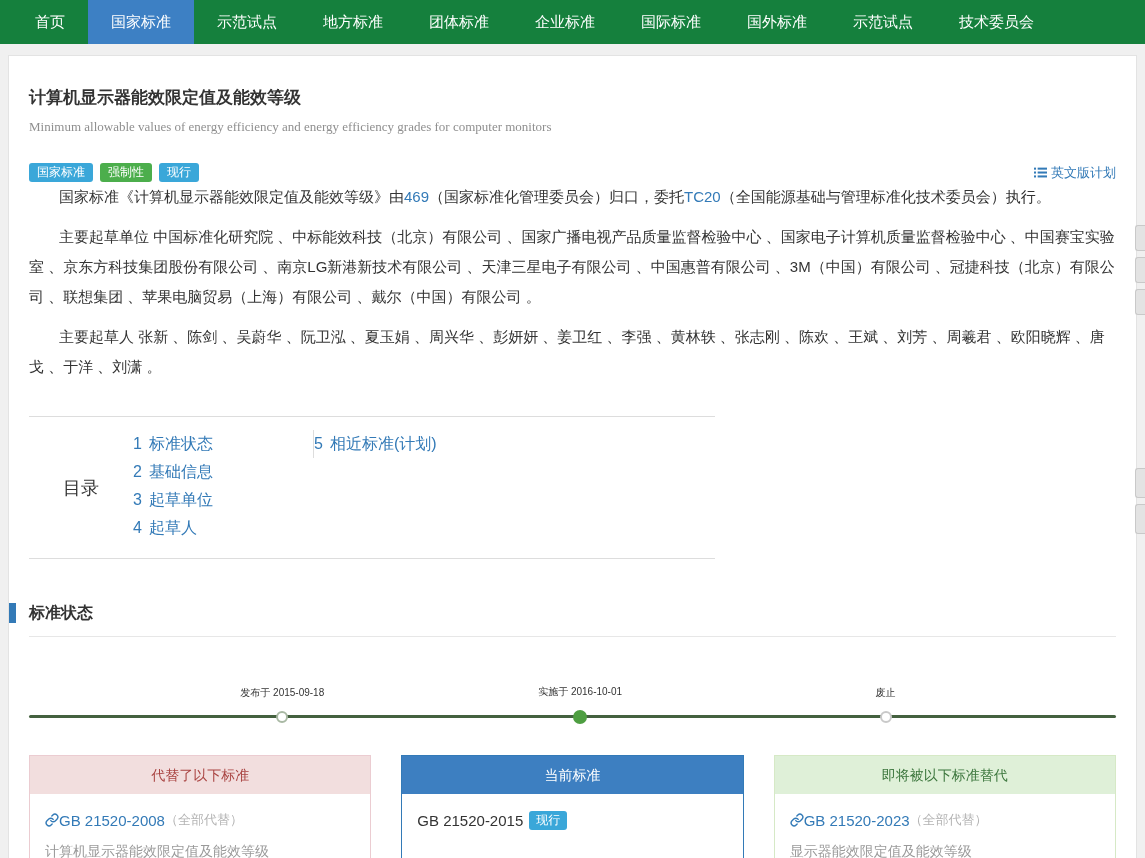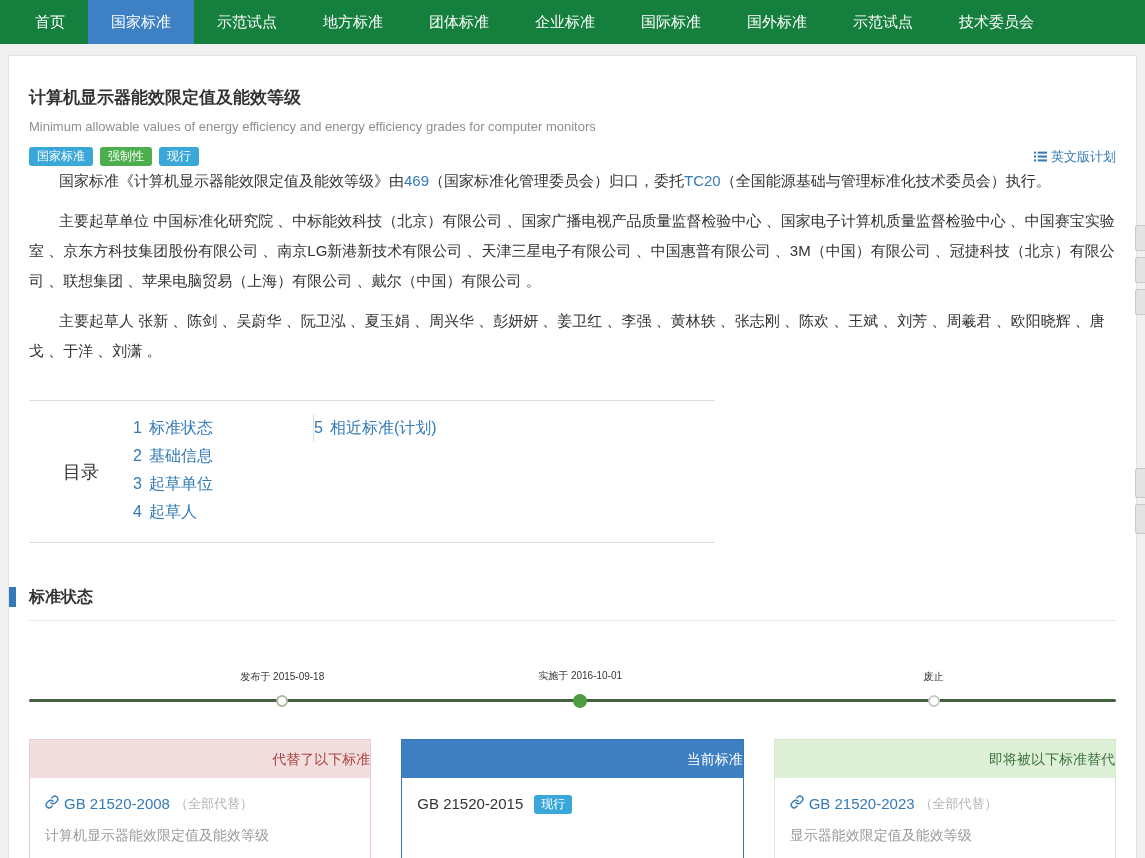--- a/index.html
+++ b/index.html
@@ -37,21 +37,21 @@
     margin: 11px 8px 0;
     background: #fff;
     border: 1px solid #e3e3e3;
     padding: 0 20px 40px;
     min-height: 800px;
   }
 
   
   .doc-header { padding-top: 30px; }
   .doc-title { font-size: 17px; font-weight: 700; color: #333; margin: 0 0 10px; }
-  .doc-subtitle { font-size: 13px; color: #8f8f8f; margin-bottom: 13px; }
+  .doc-subtitle { font-size: 13px; color: #8f8f8f; margin-bottom: 28px; font-family: Liberation Serif, serif; }
   .meta-row { display: flex; align-items: center; }
   .badge {
     display: inline-block;
     font-size: 12px;
     color: #fff;
     padding: 3px 8px;
     border-radius: 3px;
     margin-right: 7px;
     line-height: 1.1;
   }
@@ -130,21 +130,21 @@
     border-radius: 2px;
   }
   .tl-point {
     position: absolute;
     bottom: 0;
     transform: translateX(-50%);
     text-align: center;
   }
   .tl-point.pos1 { left: 23.3%; }
   .tl-point.pos2 { left: 50.7%; }
-  .tl-point.pos3 { left: 78.8%; margin-left: 48px; }
+  .tl-point.pos3 { left: 78.8%; }
   .tl-label { font-size: 10px; color: #333; margin-bottom: 11px; white-space: nowrap; }
   .tl-dot {
     width: 12px; height: 12px;
     border-radius: 50%;
     margin: 0 auto 4px;
     background: #fff;
     border: 2px solid #a9b9a4;
   }
   .tl-dot.active {
     width: 14px; height: 14px;
@@ -158,31 +158,31 @@
   .cards {
     margin-top: 28px;
     display: grid;
     grid-template-columns: repeat(3, 1fr);
     gap: 30px;
   }
   .card { background: #fff; border: 1px solid #ddd; }
   .card-header {
     height: 38px;
     line-height: 38px;
-    text-align: right;
+    text-align: center;
     font-size: 14px;
   }
   .card.danger { border-color: #ebccd1; }
   .card.danger .card-header { background: #f2dede; color: #a94442; }
   .card.primary { border-color: #337ab7; }
   .card.primary .card-header { background: #3d7fc1; color: #fff; }
   .card.success { border-color: #d6e9c6; }
   .card.success .card-header { background: #dff0d8; color: #3c763d; }
   .card-body { padding: 17px 15px 20px; }
-  .card-row { display: flex; align-items: flex-start; gap: 5px; }
+  .card-row { display: flex; align-items: center; }
   .card-row a { color: #337ab7; font-size: 15px; }
   .card-row .code { color: #333; font-size: 15px; }
   .card-note { color: #b3b3b3; font-size: 13px; }
   .card-badge {
     background: #3aa7d9;
     color: #fff;
     font-size: 12px;
     padding: 3px 7px;
     border-radius: 3px;
     margin-left: 6px;

